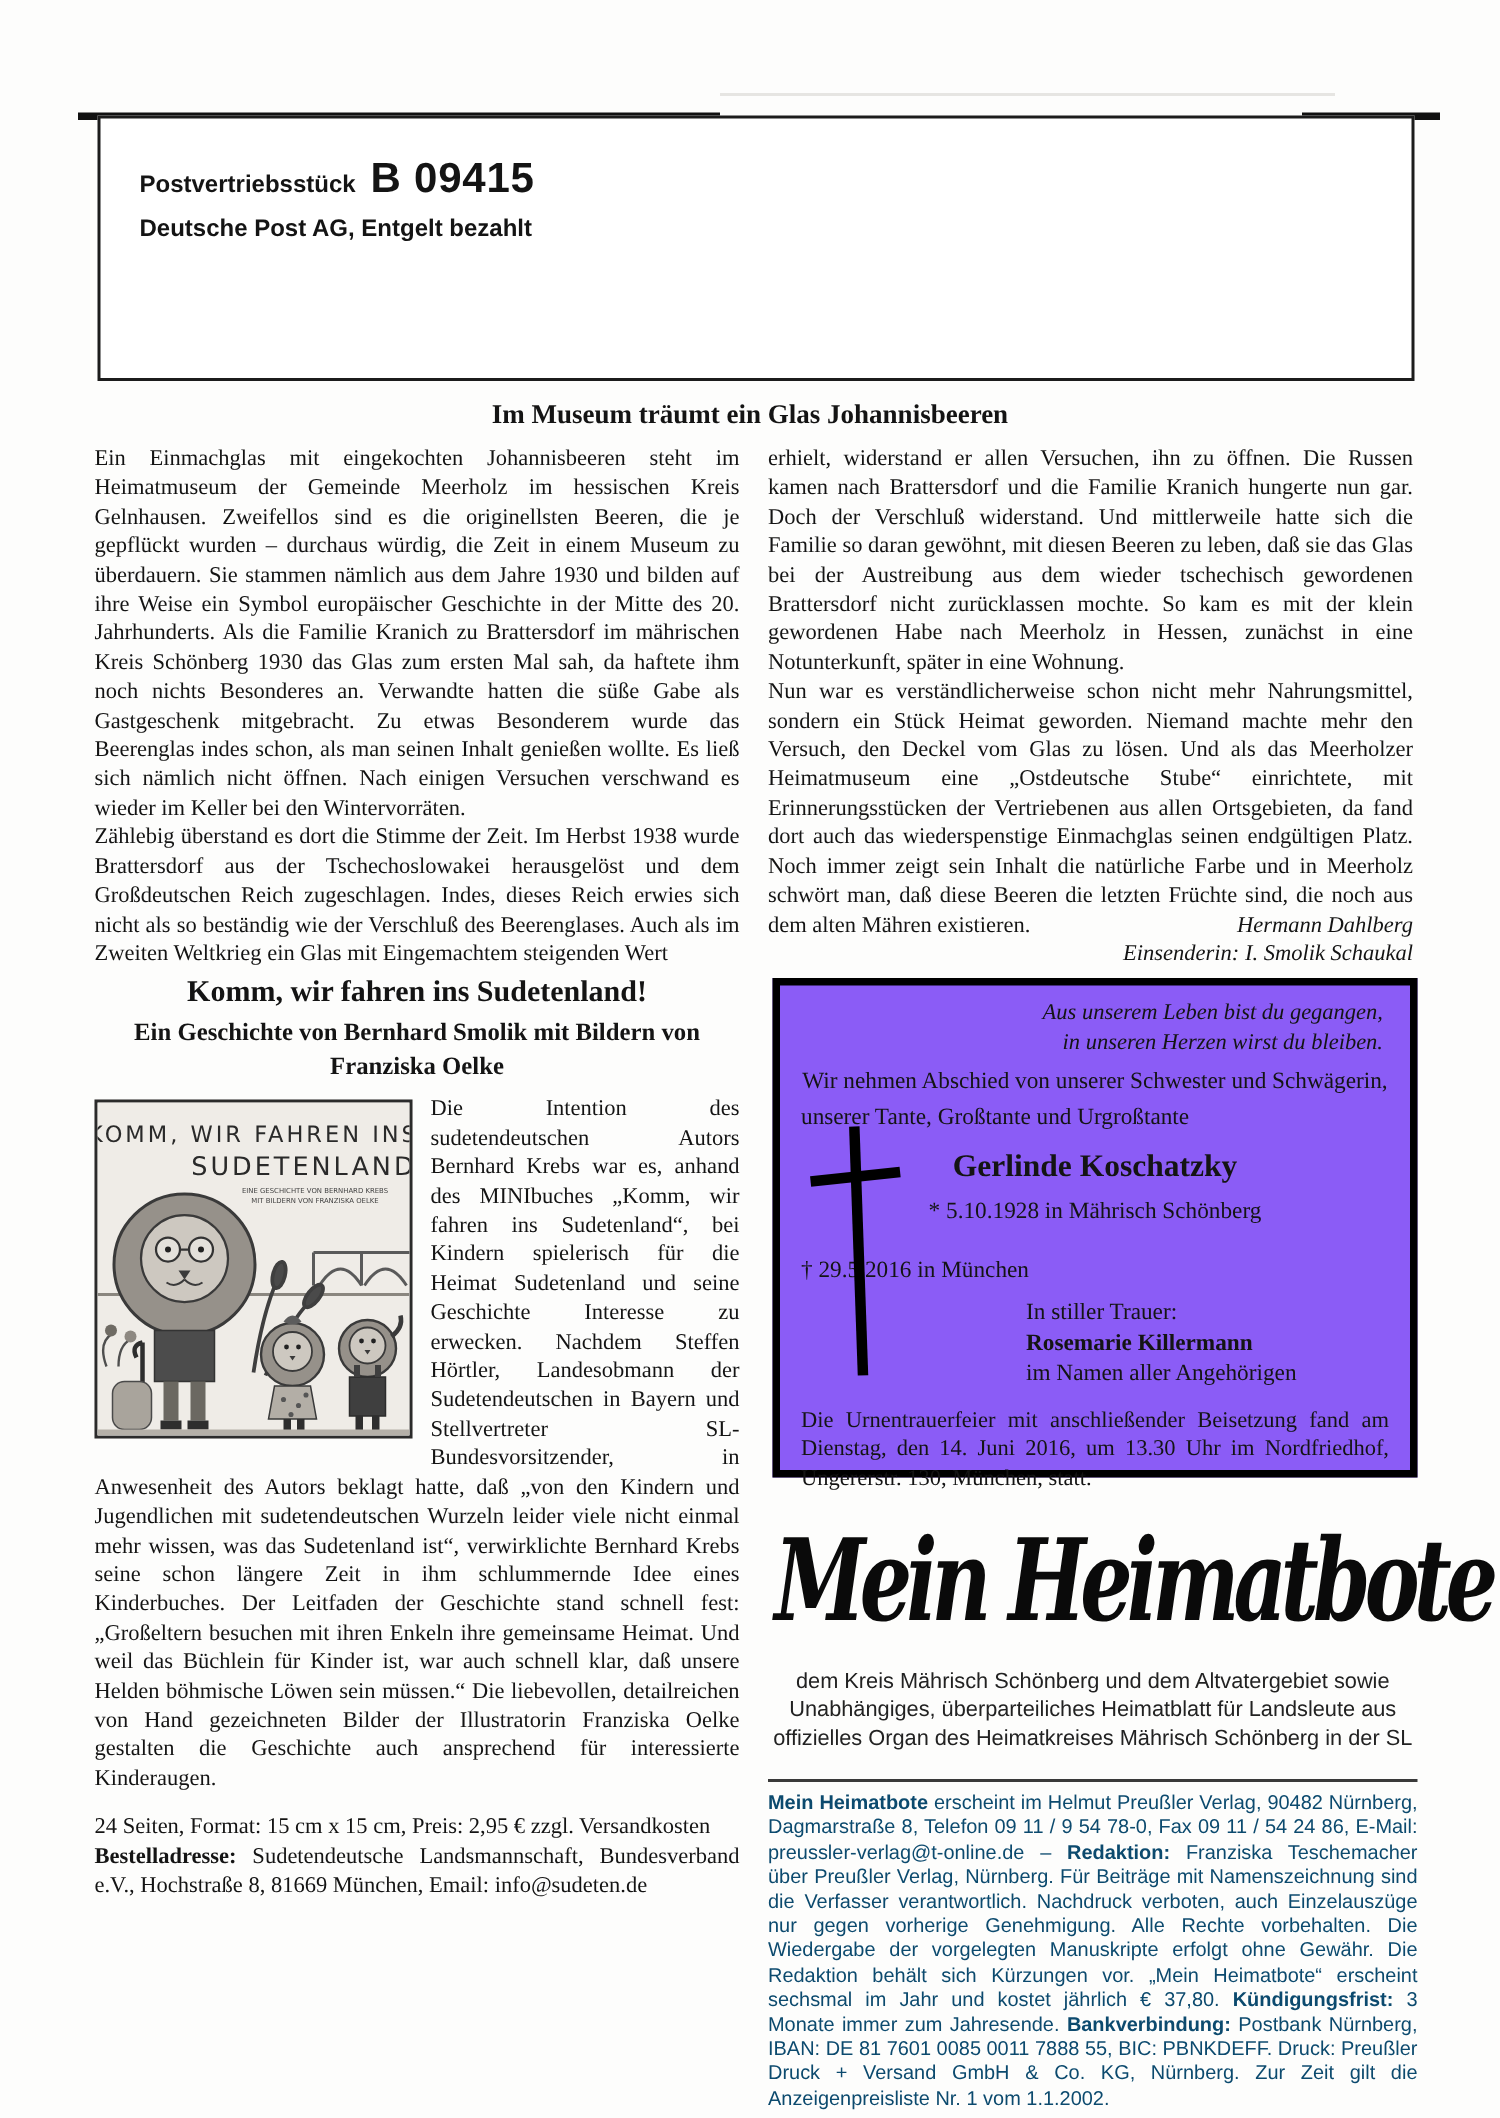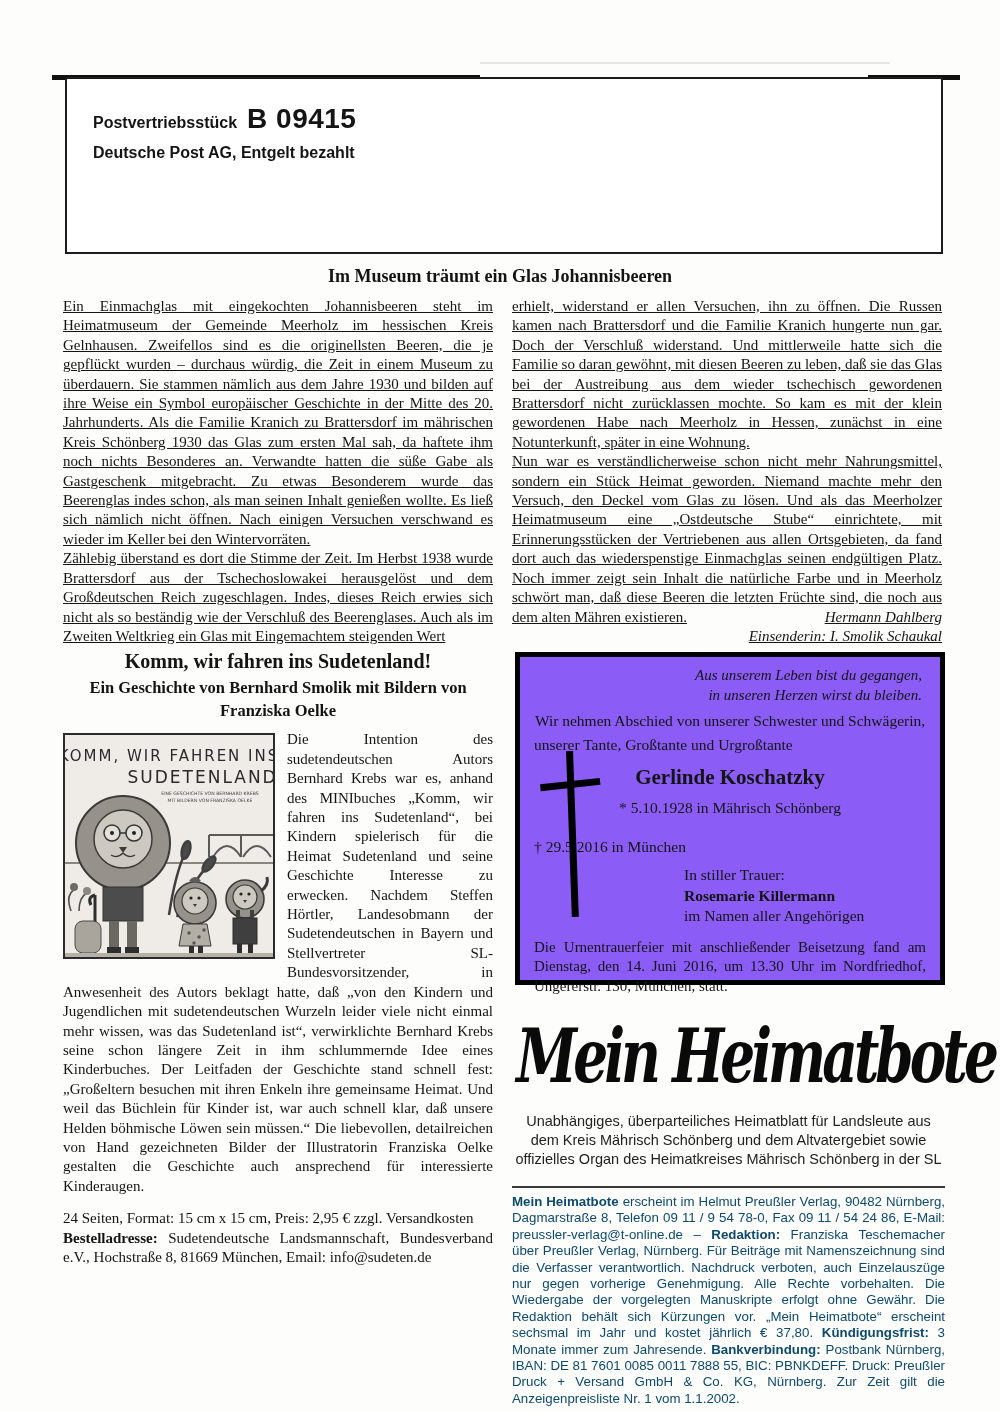--- a/index.html
+++ b/index.html
@@ -15,21 +15,21 @@
   .bar-right{position:absolute;left:868px;top:75px;width:92px;height:5px;background:#111;}
   .postal-content{padding:24px 0 0 26px;font-family:"Liberation Sans",sans-serif;font-weight:bold;}
   .postal-line1{display:flex;align-items:baseline;gap:10px;}
   .postal-label{font-size:16px;}
   .postal-code{font-size:28px;letter-spacing:0.5px;}
   .postal-paid{font-size:16px;margin-top:9px;}
   
   .headline{position:absolute;left:0;top:266px;width:1000px;text-align:center;
             font-size:18px;font-weight:bold;}
   .col{position:absolute;top:297px;width:430px;font-size:15px;line-height:19.4px;
-       text-align:justify;text-decoration:underline;}
+       text-align:justify;}
   .col-left{left:63px;}
   .col-right{left:512px;}
   .col p{margin:0;}
   .sig{font-style:italic;text-align:right;line-height:19.4px;}
   .sig-author{margin-top:-19.4px;}
   
   .sud{position:absolute;left:63px;top:652px;width:430px;font-size:15px;line-height:19.4px;}
   .sud-title{font-size:20px;font-weight:bold;text-align:center;margin:0;}
   .sud-sub{font-size:16.5px;font-weight:bold;text-align:center;margin:5px 0 8px 0;line-height:23px;}
   .cover{float:left;width:212px;height:226px;margin:3px 12px 4px 0;border:2px solid #2b2b2b;
@@ -204,22 +204,22 @@
       <div>In stiller Trauer:</div>
       <div class="b">Rosemarie Killermann</div>
       <div>im Namen aller Angehörigen</div>
     </div>
     <div class="obit-funeral">Die Urnentrauerfeier mit anschließender Beisetzung fand am Dienstag, den 14. Juni 2016, um 13.30 Uhr im Nordfriedhof, Ungererstr. 130, München, statt.</div>
   </div>
 
   <div class="masthead">
     <div class="logo">Mein Heimatbote</div>
     <div class="tagline">
+      <div>dem Kreis Mährisch Schönberg und dem Altvatergebiet sowie</div>
       <div>Unabhängiges, überparteiliches Heimatblatt für Landsleute aus</div>
-      <div>dem Kreis Mährisch Schönberg und dem Altvatergebiet sowie</div>
       <div>offizielles Organ des Heimatkreises Mährisch Schönberg in der SL</div>
     </div>
   </div>
 
   <div class="imprint-rule"></div>
 
   <div class="imprint"><span class="b">Mein Heimatbote</span><span> erscheint im Helmut Preußler Verlag, 90482 Nürnberg, Dagmarstraße 8, Telefon 09 11 / 9 54 78-0, Fax 09 11 / 54 24 86, E-Mail: preussler-verlag@t-online.de – </span><span class="b">Redaktion:</span><span> Franziska Teschemacher über Preußler Verlag, Nürnberg. Für Beiträge mit Namenszeichnung sind die Verfasser verantwortlich. Nachdruck verboten, auch Einzelauszüge nur gegen vorherige Genehmigung. Alle Rechte vorbehalten. Die Wiedergabe der vorgelegten Manuskripte erfolgt ohne Gewähr. Die Redaktion behält sich Kürzungen vor. „Mein Heimatbote“ erscheint sechsmal im Jahr und kostet jährlich € 37,80. </span><span class="b">Kündigungsfrist:</span><span> 3 Monate immer zum Jahresende. </span><span class="b">Bankverbindung:</span><span> Postbank Nürnberg, IBAN: DE 81 7601 0085 0011 7888 55, BIC: PBNKDEFF. Druck: Preußler Druck + Versand GmbH &amp; Co. KG, Nürnberg. Zur Zeit gilt die Anzeigenpreisliste Nr. 1 vom 1.1.2002.</span></div>
 
 </div>
 

